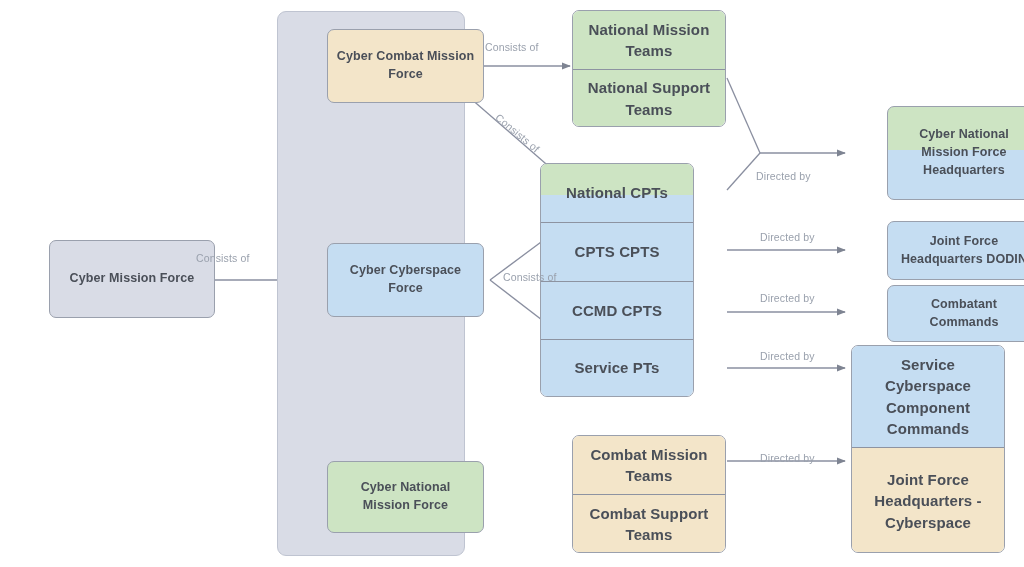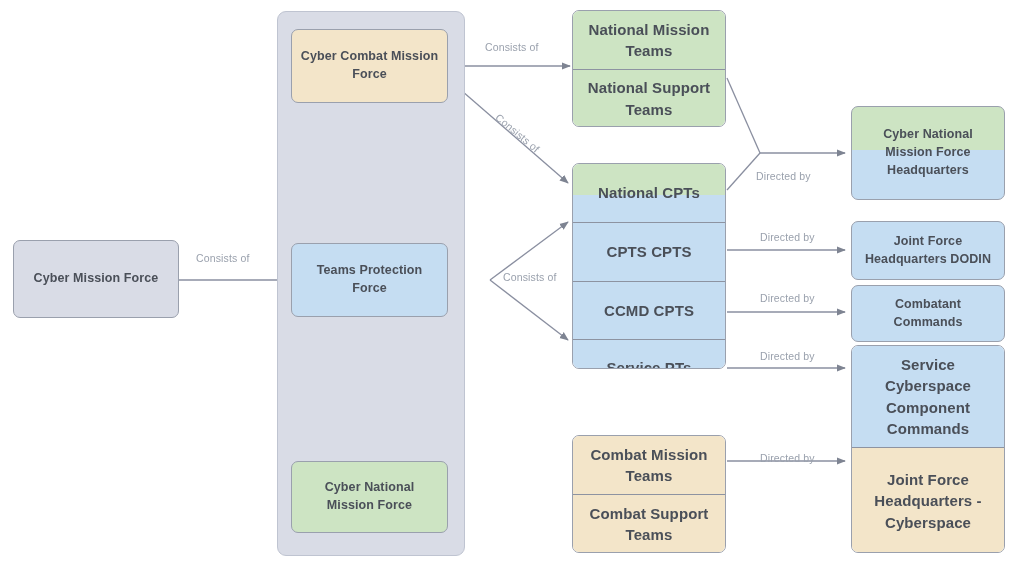--- a/index.html
+++ b/index.html
@@ -35,20 +35,21 @@
     text-align: center;
     color: #4a4f58;
     font-size: 12.5px;
     font-weight: bold;
     line-height: 1.42;
     letter-spacing: 0.1px;
     border: 1px solid #9aa0ad;
     border-radius: 7px;
     padding: 2px 8px;
     z-index: 3;
+    margin-left: 36px;
   }
   .node-label { display: block; }
 
   
   .fill-grey  { background: #d9dce6; }
   .fill-tan   { background: #f3e5c9; }
   .fill-blue  { background: #c5ddf2; }
   .fill-green { background: #cde4c3; }
 
   
@@ -145,37 +146,37 @@
 
   <div class="node fill-grey" style="left:13px; top:240px; width:166px; height:78px;">
     <span class="node-label">Cyber Mission Force</span>
   </div>
 
   <div class="node fill-tan" style="left:291px; top:29px; width:157px; height:74px;">
     <span class="node-label">Cyber Combat Mission Force</span>
   </div>
 
   <div class="node fill-blue" style="left:291px; top:243px; width:157px; height:74px;">
-    <span class="node-label">Teams Protection Force</span>
+    <span class="node-label">Cyber Cyberspace Force</span>
   </div>
 
   <div class="node fill-green" style="left:291px; top:461px; width:157px; height:72px;">
     <span class="node-label">Cyber National Mission Force</span>
   </div>
 
   <div class="stack" style="left:572px; top:10px; width:154px; height:117px;">
     <div class="cell fill-green" style="height:58px;">
       <span class="node-label">National Mission Teams</span>
     </div>
     <div class="cell fill-green" style="height:58px;">
       <span class="node-label">National Support Teams</span>
     </div>
   </div>
 
-  <div class="stack" style="left:572px; top:163px; width:154px; height:206px;">
+  <div class="stack" style="left:540px; top:163px; width:154px; height:234px;">
     <div class="cell split-green-blue" style="height:58px; --split:53%;">
       <span class="node-label">National CPTs</span>
     </div>
     <div class="cell fill-blue" style="height:59px;">
       <span class="node-label">CPTS CPTS</span>
     </div>
     <div class="cell fill-blue" style="height:58px;">
       <span class="node-label">CCMD CPTS</span>
     </div>
     <div class="cell fill-blue" style="height:57px;">

